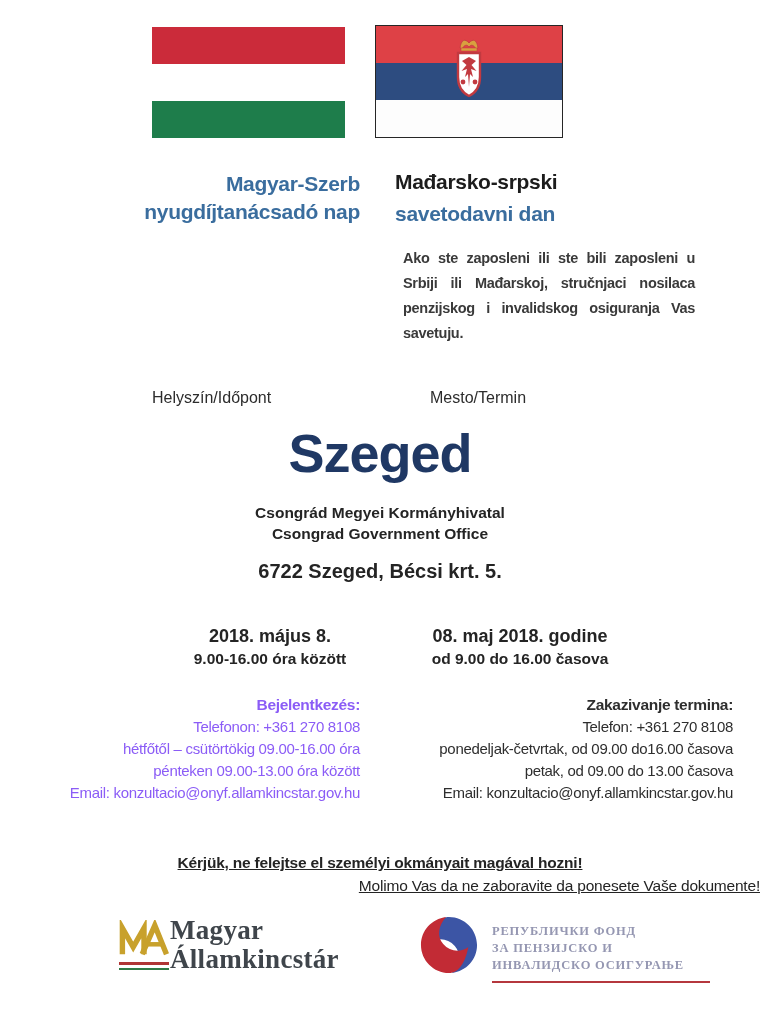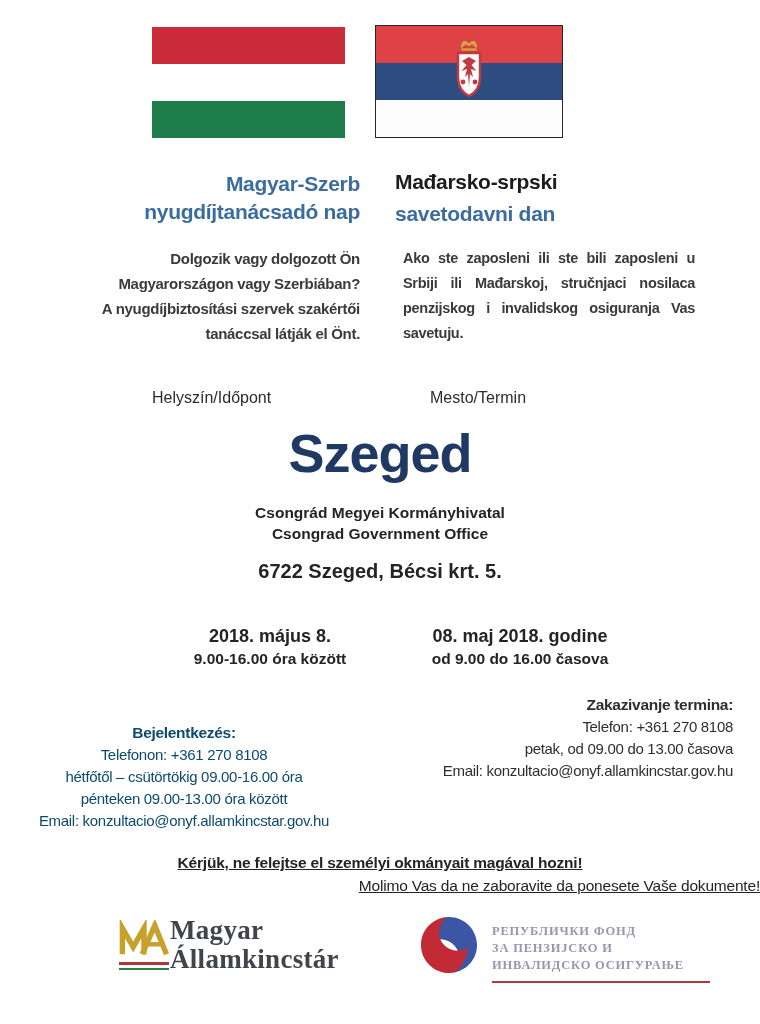--- a/index.html
+++ b/index.html
@@ -55,22 +55,22 @@
   .address{ position:absolute; left:0; top:560px; width:100%; text-align:center;
             font-size:20px; font-weight:bold; color:#242424; }
 
   
   .date-hu { position:absolute; left:115px; top:626px; width:310px; text-align:center; color:#242424; }
   .date-sr { position:absolute; left:365px; top:626px; width:310px; text-align:center; color:#242424; }
   .d0 { display:block; font-size:18px;   font-weight:bold; }
   .d1 { display:block; font-size:15.5px; font-weight:bold; margin-top:3px; }
 
   
-  .c-hu { position:absolute; left:8px;  top:722px; width:352px; text-align:center;
-          font-size:15px; color:#0c4a6e; line-height:22px; letter-spacing:-0.3px; }
+  .c-hu { position:absolute; left:8px;  top:694px; width:352px; text-align:right;
+          font-size:15px; color:#8b5cf6; line-height:22px; letter-spacing:-0.3px; }
   .c-sr { position:absolute; left:388px; top:694px; width:345px; text-align:right;
           font-size:15px; color:#2e2e2e; line-height:22px; letter-spacing:-0.3px; }
   .c-title { display:block; font-weight:bold; font-size:15.5px; }
   .c-line  { display:block; }
 
   
   .reminder { position:absolute; left:0; top:851px; width:100%; text-align:center;
               font-size:15.5px; color:#242424; line-height:23px; letter-spacing:-0.2px;text-decoration:underline; }
   .reminder .r0 { display:block; font-weight:bold; }
   .reminder .r1 { display:block;text-align:right; }
@@ -119,26 +119,20 @@
 
   <div class="h-hu">
     <span>Magyar-Szerb</span>
     <span>nyugdíjtanácsadó nap</span>
   </div>
   <div class="h-sr">
     <span class="dark">Mađarsko-srpski</span>
     <span class="blue">savetodavni dan</span>
   </div>
 
-  <div class="p-hu">
-    <span>Dolgozik vagy dolgozott Ön</span>
-    <span>Magyarországon vagy Szerbiában?</span>
-    <span>A nyugdíjbiztosítási szervek szakértői</span>
-    <span>tanáccsal látják el Önt.</span>
-  </div>
   <div class="p-sr">
     <span>Ako ste zaposleni ili ste bili zaposleni u</span>
     <span>Srbiji ili Mađarskoj, stručnjaci nosilaca</span>
     <span>penzijskog i invalidskog osiguranja Vas</span>
     <span class="last">savetuju.</span>
   </div>
 
   <div class="loc-hu">Helyszín/Időpont</div>
   <div class="loc-sr">Mesto/Termin</div>
 
@@ -161,20 +155,21 @@
   <div class="c-hu">
     <span class="c-title">Bejelentkezés:</span>
     <span class="c-line">Telefonon: +361 270 8108</span>
     <span class="c-line">hétfőtől – csütörtökig 09.00-16.00 óra</span>
     <span class="c-line">pénteken 09.00-13.00 óra között</span>
     <span class="c-line">Email: konzultacio@onyf.allamkincstar.gov.hu</span>
   </div>
   <div class="c-sr">
     <span class="c-title">Zakazivanje termina:</span>
     <span class="c-line">Telefon: +361 270 8108</span>
+    <span class="c-line">ponedeljak-četvrtak, od 09.00 do16.00 časova</span>
     <span class="c-line">petak, od 09.00 do 13.00 časova</span>
     <span class="c-line">Email: konzultacio@onyf.allamkincstar.gov.hu</span>
   </div>
 
   <div class="reminder">
     <span class="r0">Kérjük, ne felejtse el személyi okmányait magával hozni!</span>
     <span class="r1">Molimo Vas da ne zaboravite da ponesete Vaše dokumente!</span>
   </div>
 
   <div class="logo-hu">

